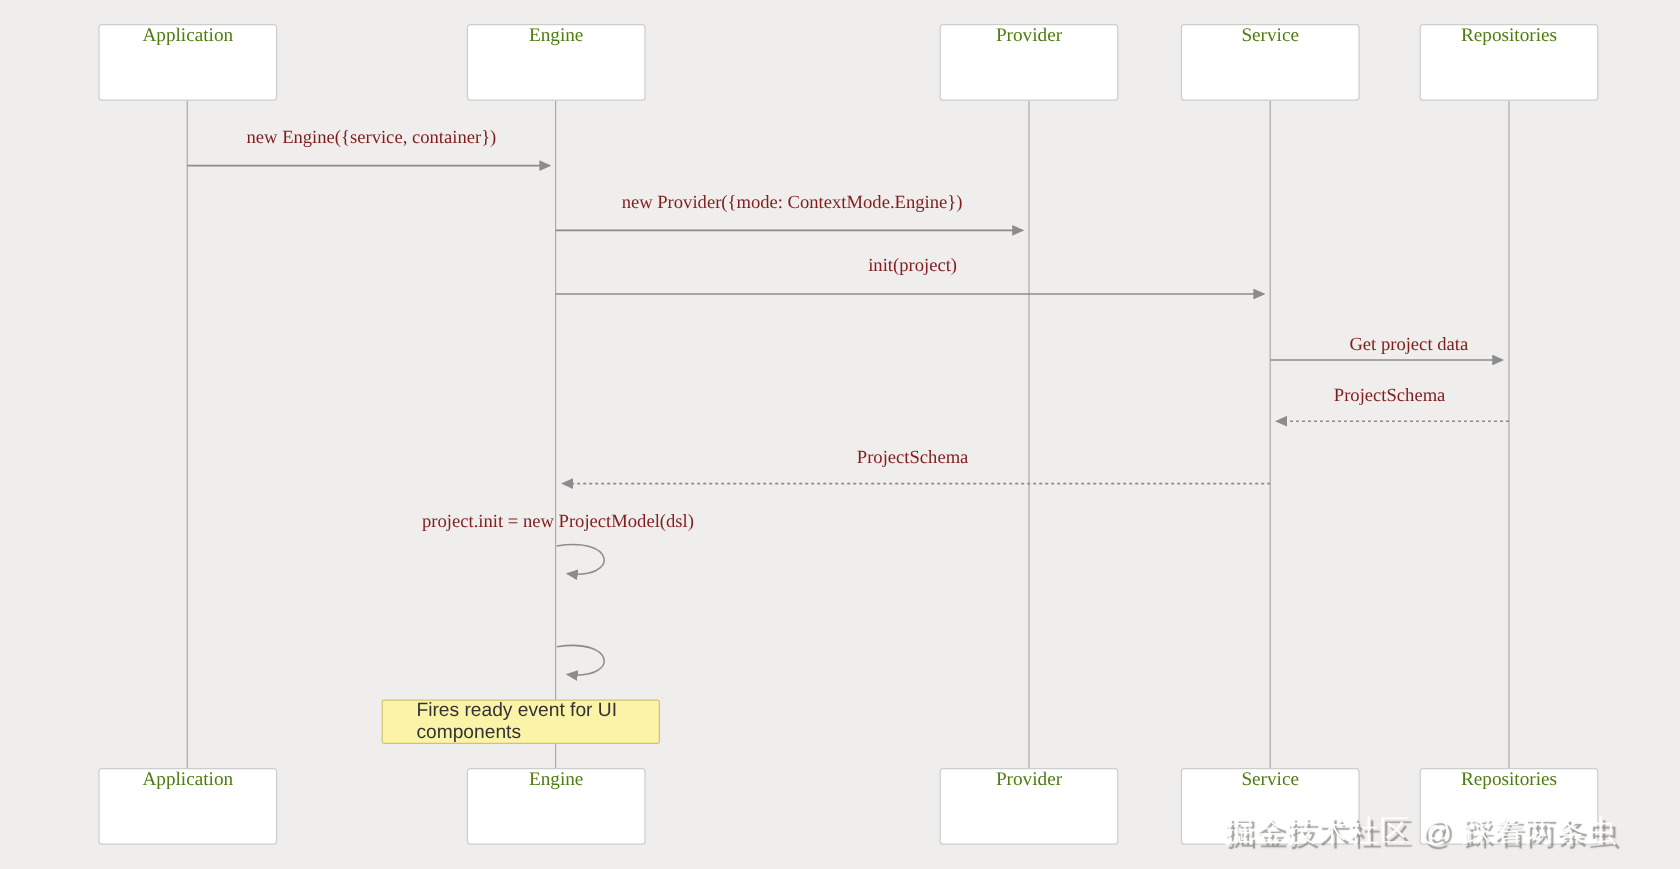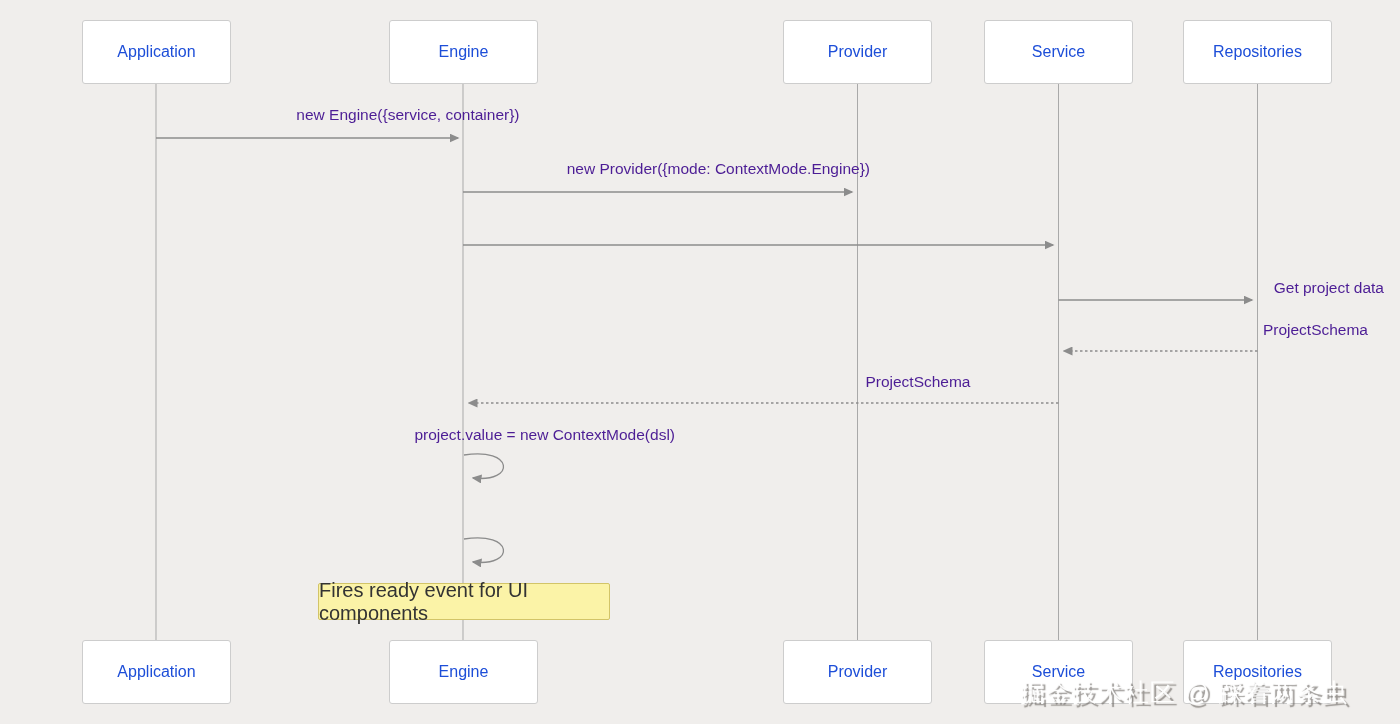--- a/index.html
+++ b/index.html
@@ -13,48 +13,51 @@
     background:#f0eeec;
     overflow:hidden;
   }
   .actor-box{
     position:absolute;
     width:149px;height:64px;
     background:#ffffff;
     border:1px solid #cdcdcd;
     border-radius:3px;
     box-sizing:border-box;
-    display:flex;align-items:center;justify-content:center;
-    font-size:16px;color:#1d4ed8;
+    display:flex;justify-content:center;
+    font-size:16px;color:#4d7c0f;
     z-index:3;
+    font-family:Liberation Serif, serif;
   }
   .svg-layer{
     position:absolute;left:0;top:0;
     z-index:1;
   }
   .msg-label{
     position:absolute;
     width:420px;height:22px;
-    text-align:right;
-    font-size:15.5px;color:#4c1d95;
+    text-align:center;
+    font-size:15.5px;color:#7f1d1d;
     line-height:22px;
     white-space:nowrap;
     z-index:2;
+    font-family:Liberation Serif, serif;
   }
   .note-box{
     position:absolute;
     left:318px;top:583px;
-    width:292px;height:37px;
+    width:232px;height:37px;
     background:#fbf3a7;
     border:1px solid #d2c468;
     border-radius:2px;
     box-sizing:border-box;
     display:flex;align-items:center;justify-content:center;
-    font-size:20px;color:#333333;
+    font-size:16px;color:#333333;
     z-index:4;
+    padding-left:28px;
   }
   .watermark{
     position:absolute;
     right:52px;top:676px;
     font-size:25px;
     font-weight:400;
     letter-spacing:1px;
     color:rgba(255,255,255,0.95);
     text-shadow:3px 3px 1px rgba(95,90,85,0.6);
     white-space:nowrap;
@@ -117,24 +120,25 @@
     </div>
   <div class="actor-box" style="left:984px;top:640px;">
       <span>Service</span>
     </div>
   <div class="actor-box" style="left:1183px;top:640px;">
       <span>Repositories</span>
     </div>
 
   <div class="msg-label" style="left:99.5px;top:104px;">new Engine({service, container})</div>
   <div class="msg-label" style="left:450px;top:158px;">new Provider({mode: ContextMode.Engine})</div>
+  <div class="msg-label" style="left:550.5px;top:211px;">init(project)</div>
   <div class="msg-label" style="left:964px;top:266px;margin-top:11px;">Get project data</div>
   <div class="msg-label" style="left:948px;top:319px;">ProjectSchema</div>
   <div class="msg-label" style="left:550.5px;top:371px;">ProjectSchema</div>
-  <div class="msg-label" style="left:255px;top:424px;">project.value = new ContextMode(dsl)</div>
+  <div class="msg-label" style="left:255px;top:424px;">project.init = new ProjectModel(dsl)</div>
 
   <div class="note-box">
     <span>Fires ready event for UI components</span>
   </div>
 
   <div class="watermark">掘金技术社区 @ 踩着两条虫</div>
 
 </div>
 
 </body></html>

